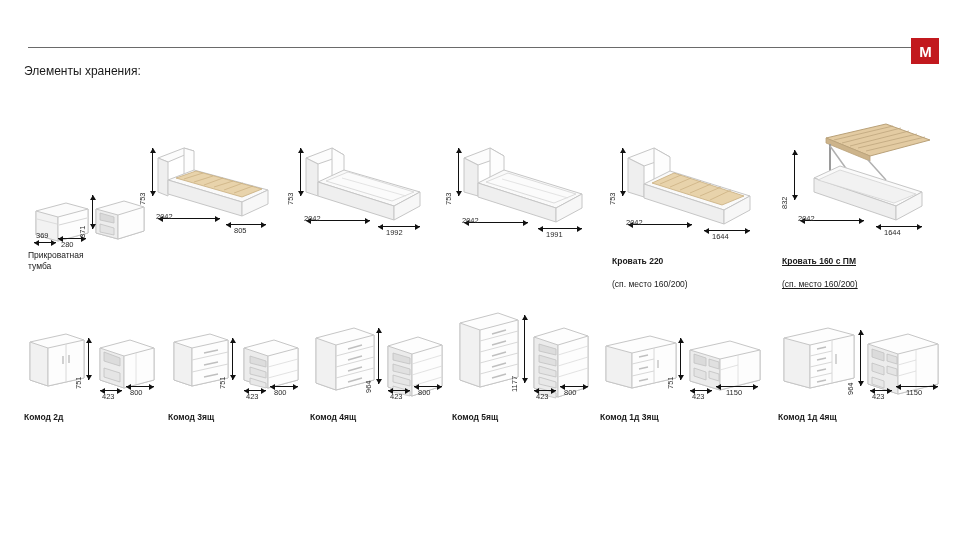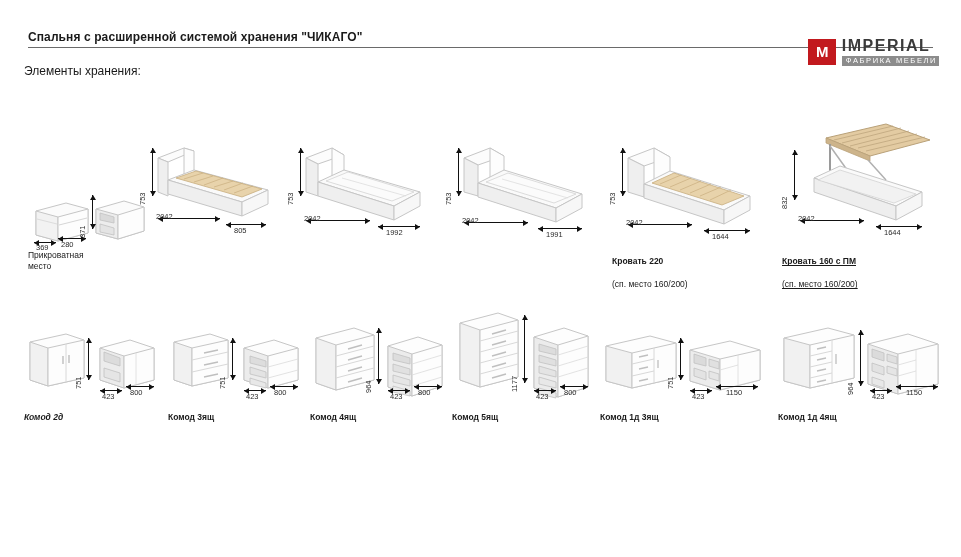--- a/index.html
+++ b/index.html
@@ -152,29 +152,24 @@
     bottom: 0;
     border-top: 5px solid #111;
   }
   svg { display: block; }
 </style>
 </head>
 <body>
 
 <div id="page">
 
-  <div class="doc-title">Спальня с расширенной системой хранения "ЧИКАГО"</div>
   <div class="rule-top"></div>
 
   <div class="logo">
     <div class="logo-mark">M</div>
-    <div class="logo-text">
-      <div class="logo-name">IMPERIAL</div>
-      <div class="logo-sub">ФАБРИКА МЕБЕЛИ</div>
-    </div>
   </div>
 
   <div class="section-label">Элементы хранения:</div>
 
   <div class="item" style="left:28px; top:185px; width:120px; height:70px;">
 
     <svg width="60" height="50" style="position:absolute; left:4px; top:12px;">
       <polygon points="4,14 34,6 56,12 56,36 26,44 4,38" fill="#fbfbfb" stroke="#c6c6c6" stroke-width="1"></polygon>
       <polygon points="4,14 26,20 26,44 4,38" fill="#f2f2f2" stroke="#c6c6c6" stroke-width="1"></polygon>
       <polygon points="26,20 56,12 56,36 26,44" fill="#fdfdfd" stroke="#c6c6c6" stroke-width="1"></polygon>
@@ -186,26 +181,26 @@
       <polygon points="6,14 34,6 54,12 54,36 28,44 6,38" fill="#fbfbfb" stroke="#c6c6c6" stroke-width="1"></polygon>
       <polygon points="6,14 28,20 28,44 6,38" fill="#ededed" stroke="#c6c6c6" stroke-width="1"></polygon>
       <polygon points="10,18 24,22 24,28 10,25" fill="#dadada" stroke="#c2c2c2" stroke-width="0.8"></polygon>
       <polygon points="10,29 24,33 24,40 10,37" fill="#e4e4e4" stroke="#c2c2c2" stroke-width="0.8"></polygon>
       <polygon points="28,20 54,12 54,36 28,44" fill="#fdfdfd" stroke="#c6c6c6" stroke-width="1"></polygon>
     </svg>
 
     <div class="dimline-v" style="left:64px; top:10px; height:34px;"></div>
     <div class="dim vert" style="left:59px; top:44px;">371</div>
     <div class="dimline-h" style="left:6px; top:57px; width:22px;"></div>
-    <div class="dim" style="left:8px; top:58px;">369</div>
+    <div class="dim" style="left:8px; top:46px;">369</div>
     <div class="dimline-h" style="left:30px; top:53px; width:28px;"></div>
     <div class="dim" style="left:33px; top:55px;">280</div>
 
     <div class="item-caption normal" style="left:0px; top:65px;"><span>Прикроватная
-место</span></div>
+тумба</span></div>
   </div>
 
   <div class="item" style="left:142px; top:140px; width:140px; height:120px;">
     <svg width="130" height="95" style="position:absolute; left:8px; top:0px;">
 
       <polygon points="8,18 34,8 44,11 18,22" fill="#fcfcfc" stroke="#c6c6c6" stroke-width="1"></polygon>
       <polygon points="8,18 18,22 18,56 8,52" fill="#efefef" stroke="#c6c6c6" stroke-width="1"></polygon>
       <polygon points="34,8 44,11 44,45 34,42" fill="#fdfdfd" stroke="#c6c6c6" stroke-width="1"></polygon>
 
       <polygon points="18,40 44,30 118,50 92,62" fill="#fafafa" stroke="#c6c6c6" stroke-width="1"></polygon>
@@ -362,21 +357,21 @@
       <line x1="38" y1="17" x2="38" y2="48" stroke="#dadada" stroke-width="0.8"></line>
     </svg>
 
     <div class="dimline-v" style="left:64px; top:8px; height:42px;"></div>
     <div class="dim vert" style="left:59px; top:50px;">751</div>
     <div class="dimline-h" style="left:76px; top:60px; width:22px;"></div>
     <div class="dim" style="left:78px; top:62px;">423</div>
     <div class="dimline-h" style="left:102px; top:56px; width:28px;"></div>
     <div class="dim" style="left:106px; top:58px;">800</div>
 
-    <div class="item-caption" style="left:0px; top:82px;font-style:italic;">Комод 2д</div>
+    <div class="item-caption" style="left:0px; top:82px;">Комод 2д</div>
   </div>
 
   <div class="item" style="left:168px; top:330px; width:135px; height:100px;">
     <svg width="62" height="62" style="position:absolute; left:2px; top:2px;">
       <polygon points="4,10 40,2 58,8 58,46 22,54 4,48" fill="#fdfdfd" stroke="#c6c6c6" stroke-width="1"></polygon>
       <polygon points="4,10 22,16 22,54 4,48" fill="#f1f1f1" stroke="#c6c6c6" stroke-width="1"></polygon>
       <polygon points="22,16 58,8 58,46 22,54" fill="#fdfdfd" stroke="#c6c6c6" stroke-width="1"></polygon>
       <line x1="22" y1="28" x2="58" y2="20" stroke="#d8d8d8" stroke-width="1"></line>
       <line x1="22" y1="40" x2="58" y2="32" stroke="#d8d8d8" stroke-width="1"></line>
       <line x1="34" y1="21" x2="48" y2="18" stroke="#bfbfbf" stroke-width="1.4"></line>

